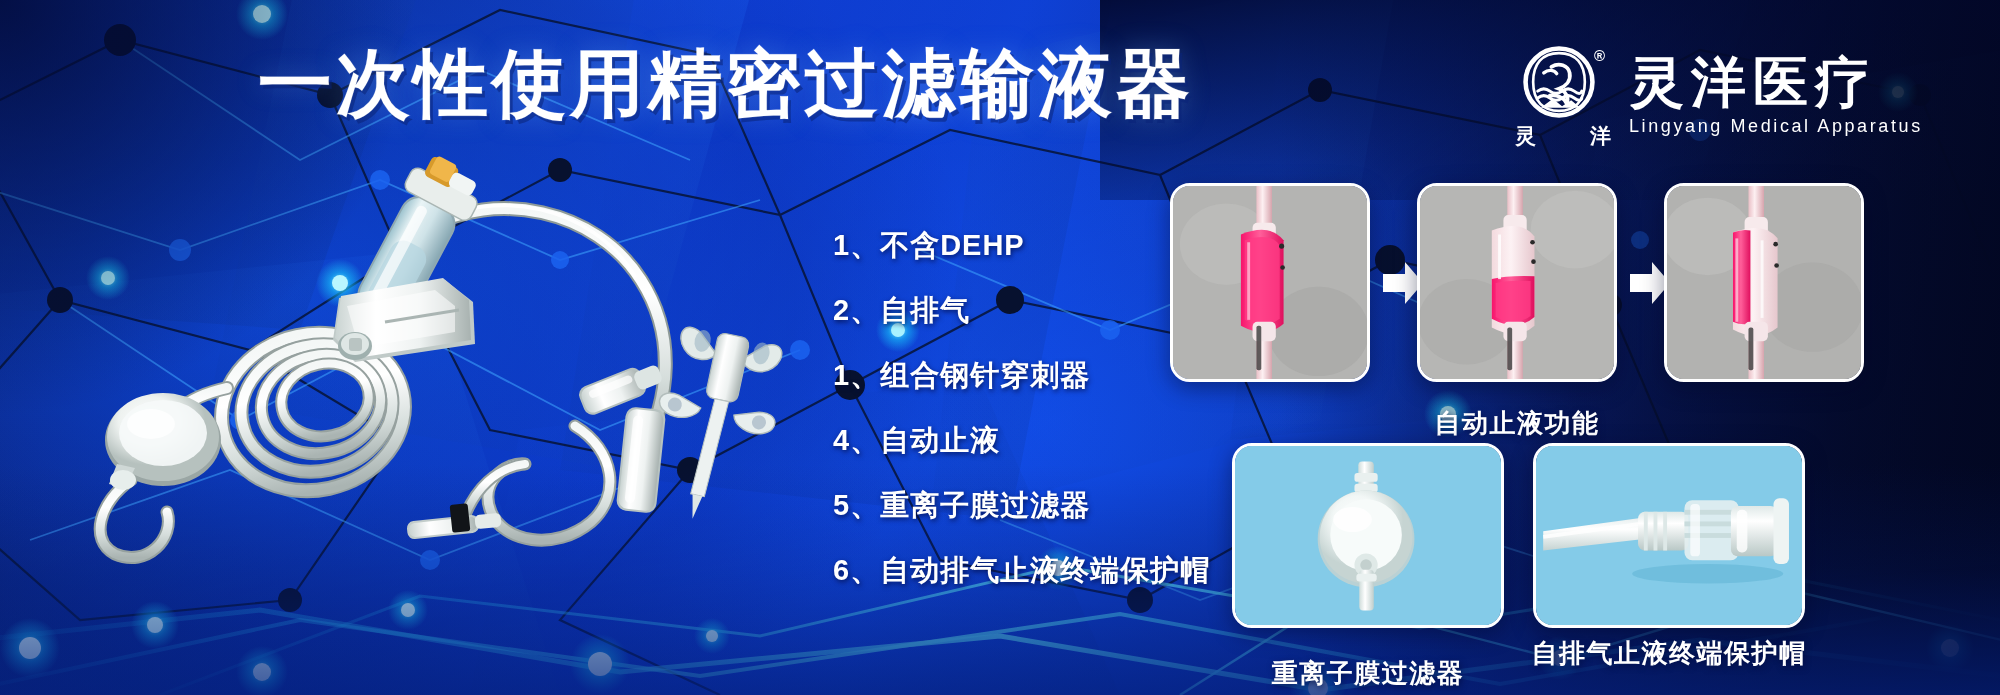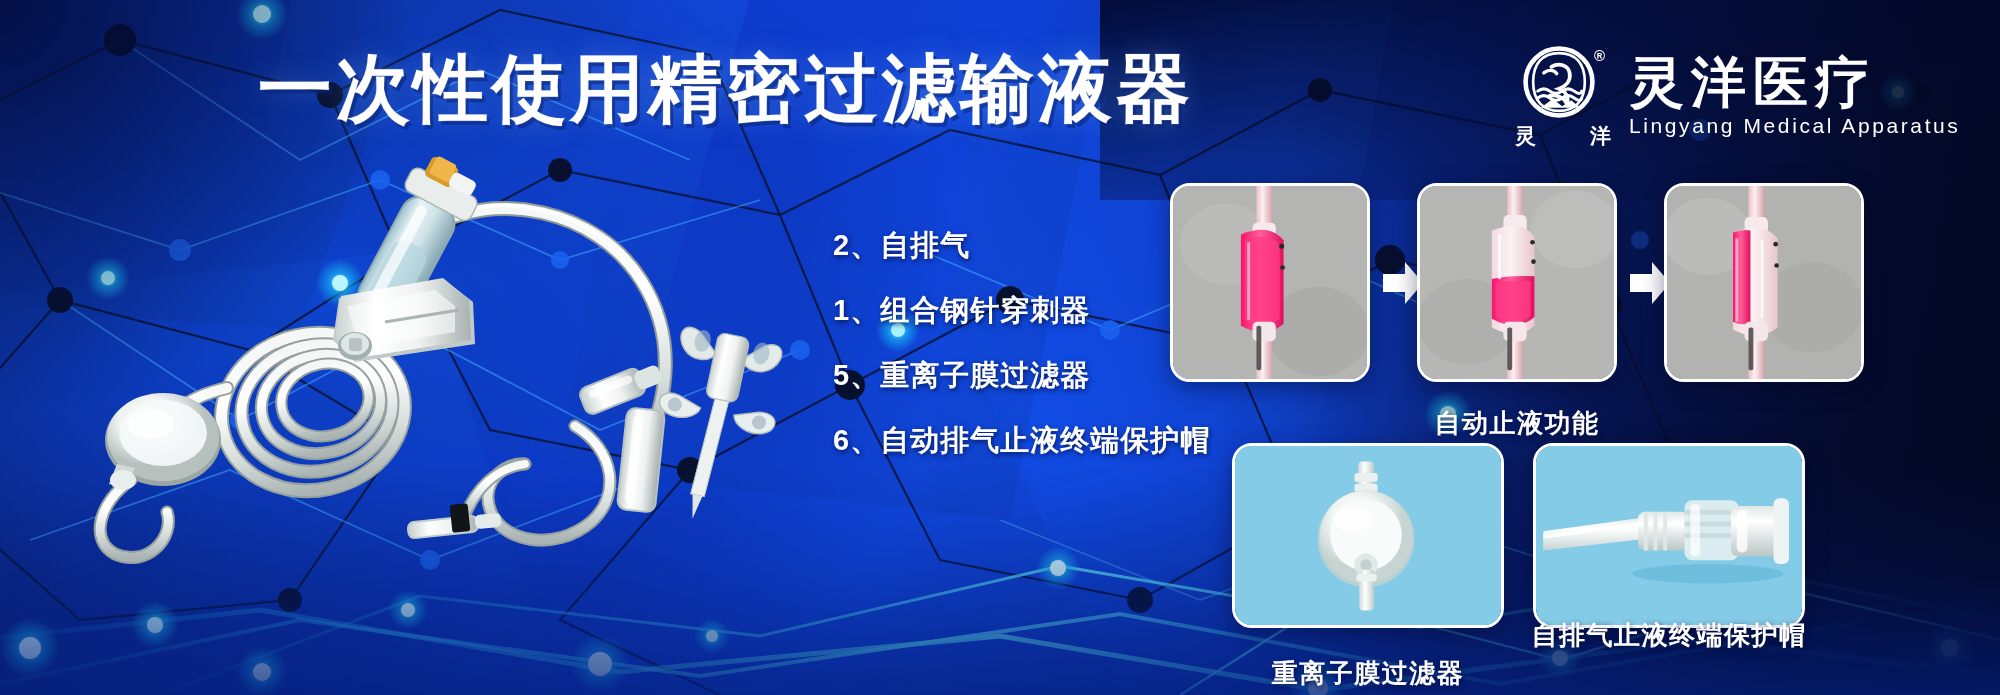--- a/index.html
+++ b/index.html
@@ -34,21 +34,21 @@
   .bottom-glow {
     position:absolute; left:0; bottom:0; width:2000px; height:230px;
     background:linear-gradient(0deg, rgba(4,30,120,0.75) 0%, rgba(4,24,100,0.25) 55%, rgba(0,0,0,0) 100%);
   }
 
   
   .title {
     position:absolute; left:258px; top:46px;
     font-size:74px; line-height:86px; font-weight:900; color:#ffffff;
     letter-spacing:4px; white-space:nowrap;
-    font-family:Liberation Serif, serif;
+    font-family:Liberation Mono, monospace;
     text-shadow: 3px 4px 0 rgba(10,35,120,0.55), 0 0 26px rgba(120,190,255,0.35);
     -webkit-text-stroke:1px rgba(255,255,255,0.15);
   }
 
   
   .logo-block { position:absolute; left:1515px; top:44px; display:flex; align-items:center; gap:18px; }
   .logo-mark { position:relative; width:96px; height:104px; }
   .logo-mark .emb { position:absolute; left:6px; top:0; width:76px; height:76px; }
   .logo-mark .reg {
     position:absolute; right:6px; top:4px; color:#fff; font-size:15px; font-weight:700; line-height:1;
@@ -56,21 +56,21 @@
   .logo-mark .cn2 {
     position:absolute; left:0; top:78px; width:96px; display:flex; justify-content:space-between;
     color:#fff; font-size:21px; font-weight:700; letter-spacing:0;
   }
   .logo-text { display:flex; flex-direction:column; }
   .logo-cn {
     color:#fff; font-size:55px; font-weight:700; letter-spacing:7px; line-height:60px;
     font-family:"DejaVu Sans","Liberation Sans",sans-serif;
   }
   .logo-en {
-    color:#fff; font-size:21px; font-weight:400; letter-spacing:2.6px; line-height:28px;
+    color:#fff; font-size:18px; font-weight:400; letter-spacing:2.6px; line-height:28px;
     margin-top:0; white-space:nowrap;
   }
 
   
   .features { position:absolute; left:833px; top:228px; }
   .feature-item {
     color:#ffffff; font-size:29px; font-weight:700; line-height:34px;
     margin-bottom:31px; white-space:nowrap; letter-spacing:1px;
     text-shadow: 1px 2px 5px rgba(0,10,60,0.75);
   }
@@ -270,22 +270,24 @@
         <span>洋</span>
       </div>
     </div>
     <div class="logo-text">
       <div class="logo-cn">灵洋医疗</div>
       <div class="logo-en">Lingyang Medical Apparatus</div>
     </div>
   </div>
 
   <div class="features">
+    <div class="feature-item">1、不含DEHP</div>
     <div class="feature-item">2、自排气</div>
     <div class="feature-item">1、组合钢针穿刺器</div>
+    <div class="feature-item">4、自动止液</div>
     <div class="feature-item">5、重离子膜过滤器</div>
     <div class="feature-item">6、自动排气止液终端保护帽</div>
   </div>
 
   <div class="hero">
     <svg viewBox="0 0 790 420">
       <defs>
         <linearGradient id="tubeG" x1="0" y1="0" x2="0" y2="1">
           <stop offset="0%" stop-color="#f4f7f6"></stop>
           <stop offset="35%" stop-color="#ffffff"></stop>
@@ -577,15 +579,15 @@
 
         <rect x="200" y="62" width="48" height="52" rx="7" fill="url(#capBody)"></rect>
         <rect x="244" y="54" width="16" height="68" rx="6" fill="#eef4f3"></rect>
         <rect x="206" y="66" width="11" height="44" rx="5" fill="#ffffff" opacity="0.8"></rect>
 
         <ellipse cx="176" cy="132" rx="78" ry="10" fill="#4aa7c9" opacity="0.35"></ellipse>
       </svg>
     </div>
   </div>
 
-  <div class="caption" style="left:1512px; top:618px; width:314px;font-family:Liberation Mono, monospace;">自排气止液终端保护帽</div>
+  <div class="caption" style="left:1512px; top:636px; width:314px;font-family:Liberation Mono, monospace;">自排气止液终端保护帽</div>
 
 </div>
 
 </body></html>

